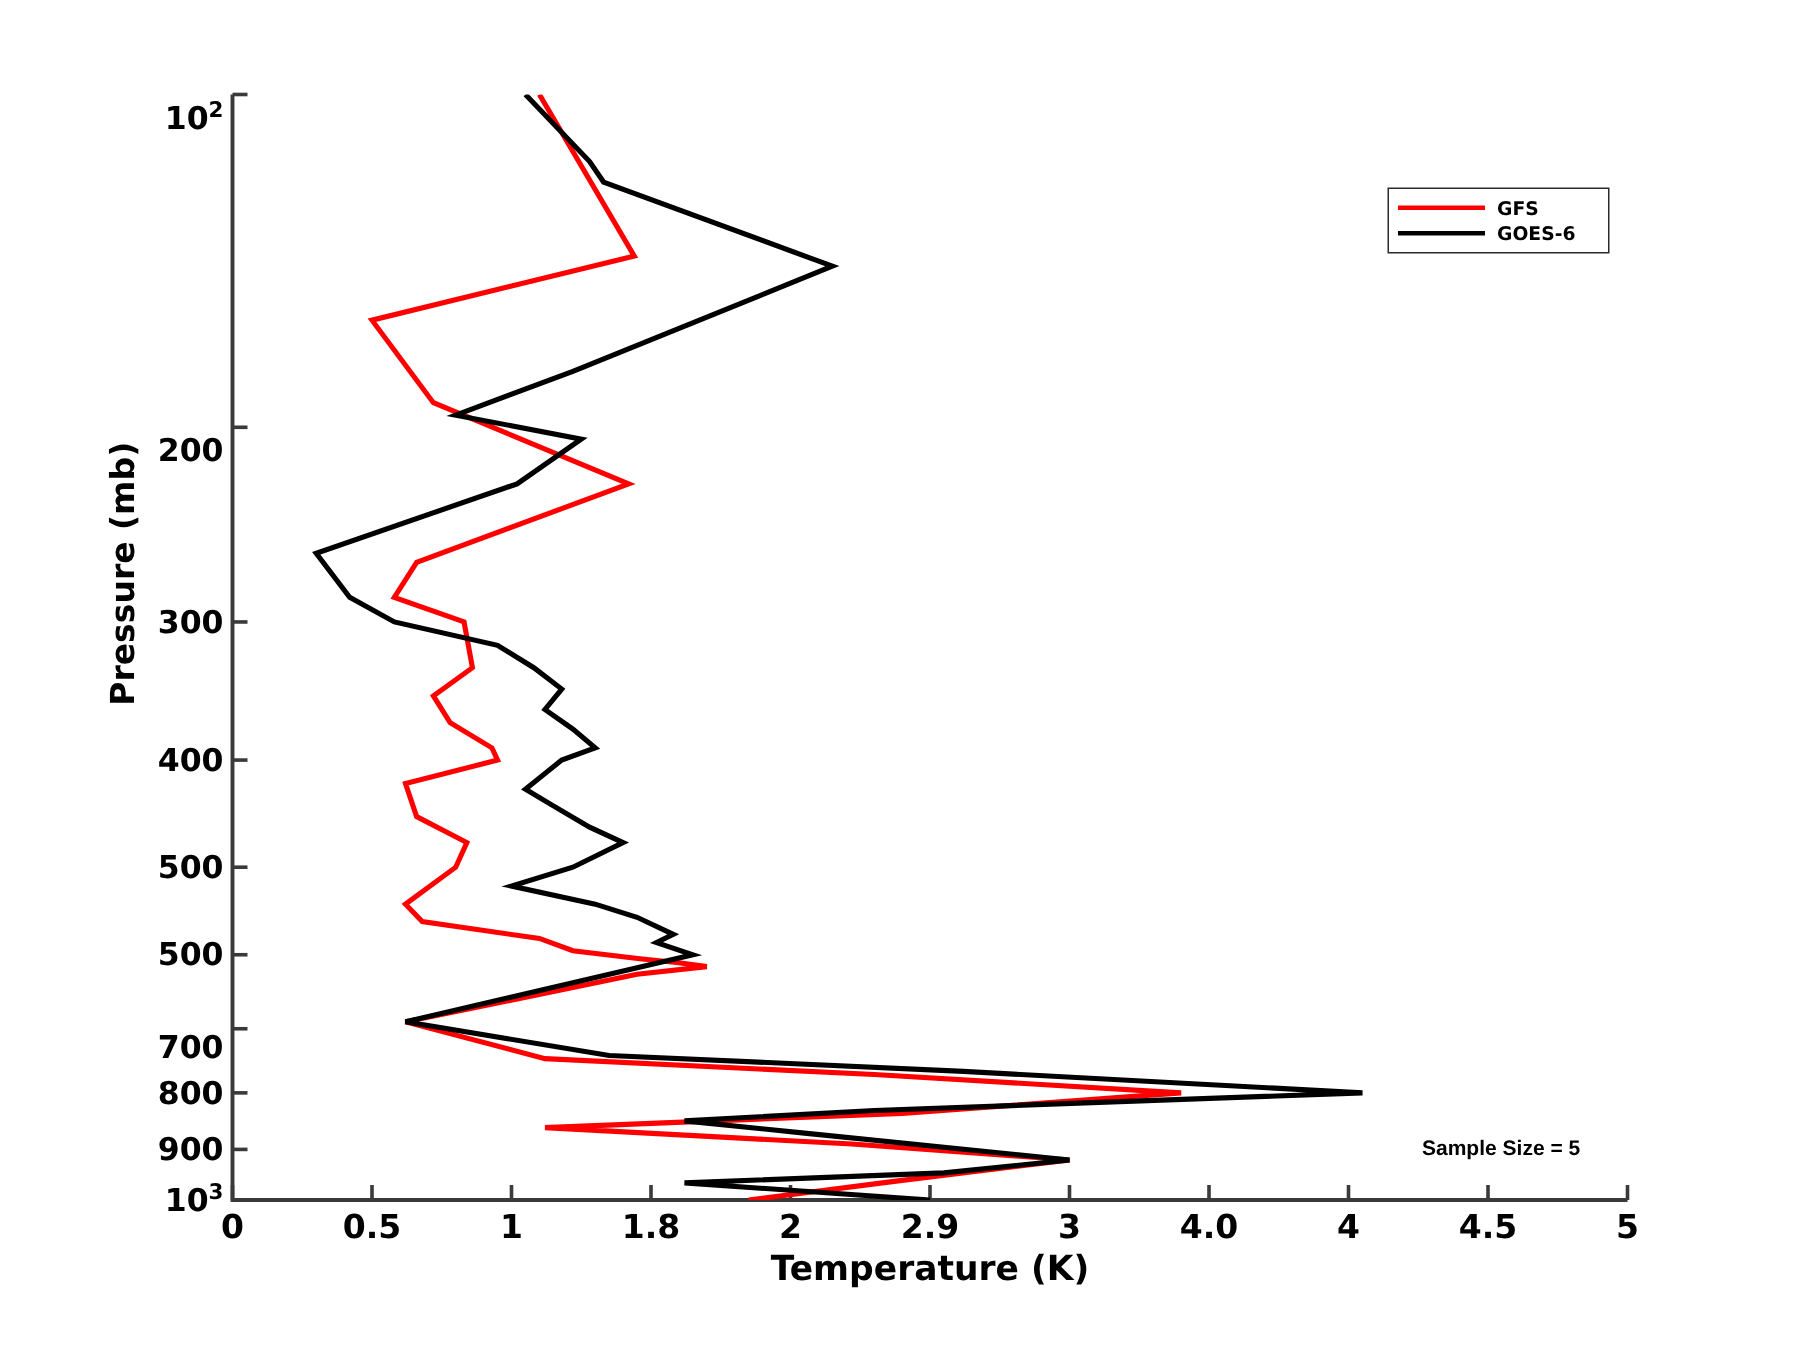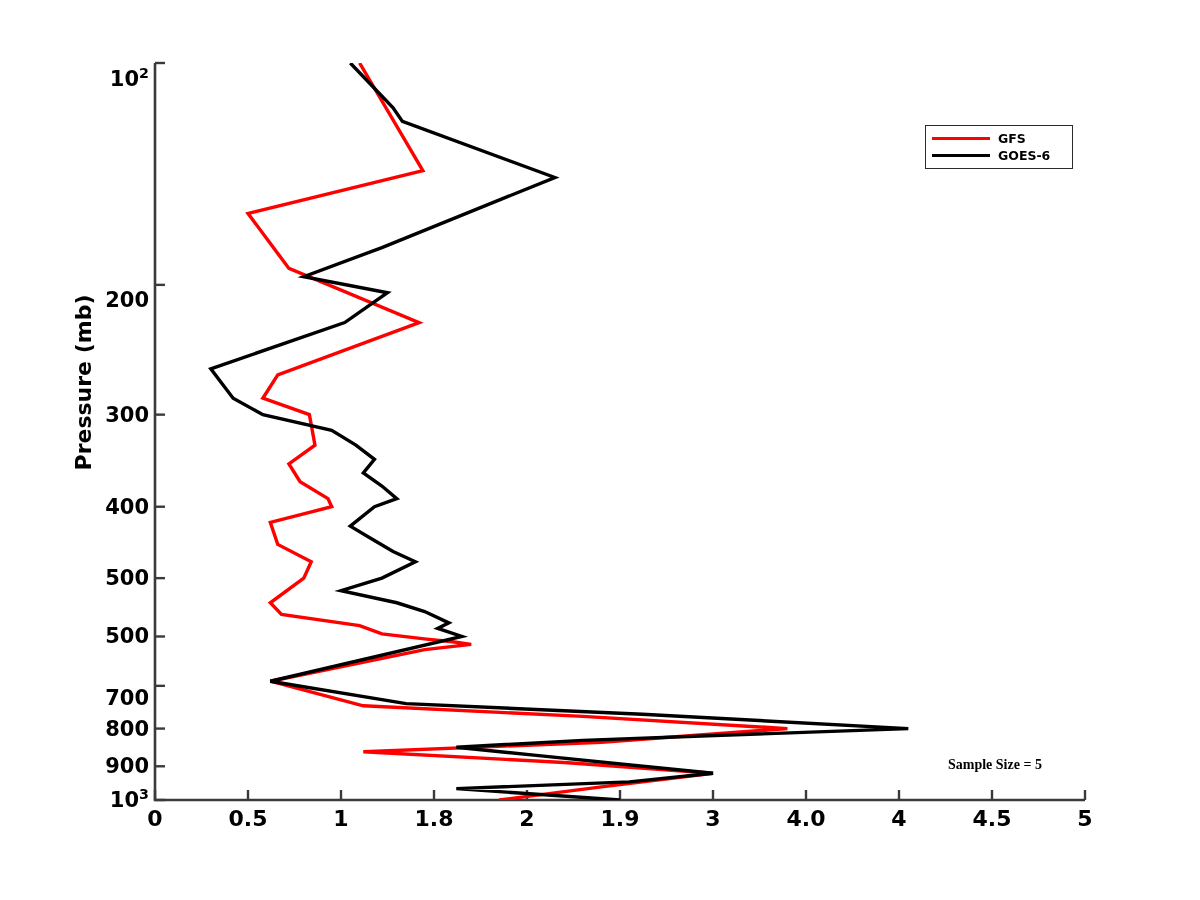--- a/index.html
+++ b/index.html
@@ -114,21 +114,21 @@
     font-family: "DejaVu Sans", "Liberation Sans", sans-serif;
   }
   #sample-size {
     position: absolute;
     left: 948px;
     top: 757px;
     font-size: 14px;
     font-weight: bold;
     color: #000000;
     white-space: nowrap;
-    font-family: Liberation Serif, serif;
+    font-family: Liberation Sans, sans-serif;
   }
 </style>
 </head>
 <body>
 
 <div id="figure">
 
 
   <svg id="plot-svg" width="1200" height="900">
     <g id="axes-group">
@@ -160,28 +160,29 @@
           </clipPath>
         </defs>
       </g>
     <g id="series-group">
         <polyline points="359.60,63.00 422.84,170.70 248.00,213.44 288.92,268.44 419.12,322.56 277.76,374.93 262.88,398.22 309.38,414.64 314.96,445.14 288.92,463.98 300.08,481.76 327.98,498.61 331.70,506.72 270.32,522.33 277.76,544.42 311.24,561.72 303.80,578.14 270.32,602.77 281.48,614.41 359.60,625.65 381.92,633.82 426.56,639.15 452.60,641.79 471.20,644.40 424.70,649.56 270.32,681.23 363.32,705.78 582.80,716.34 787.40,728.58 601.40,742.28 363.32,751.73 567.92,762.70 713.00,773.31 601.40,786.93 499.10,800.00" fill="none" stroke="#ff0000" stroke-width="3.4" stroke-linejoin="miter" stroke-linecap="butt" clip-path="url(#plotclip)"></polyline>
         <polyline points="350.30,63.00 393.08,107.73 402.38,121.36 554.90,177.48 381.92,247.56 303.80,276.76 387.50,292.76 344.72,322.56 210.80,368.84 233.12,398.22 262.88,414.64 331.70,430.25 355.88,445.14 374.48,459.37 363.32,472.99 381.92,486.06 396.80,498.61 374.48,506.72 350.30,526.12 368.90,537.22 393.08,551.45 415.40,561.72 381.92,578.14 341.00,590.69 396.80,602.77 424.70,611.54 448.88,622.88 437.72,628.39 461.90,636.50 270.32,681.23 406.10,703.62 642.32,714.26 908.30,728.58 582.80,740.36 456.32,747.23 536.30,755.43 713.00,773.31 629.30,781.89 456.32,788.60 620.00,800.00" fill="none" stroke="#000000" stroke-width="3.4" stroke-linejoin="miter" stroke-linecap="butt" clip-path="url(#plotclip)"></polyline>
       </g>
   </svg>
 
   <div id="y-axis-label">Pressure (mb)</div>
+  <div id="x-axis-label">Temperature (K)</div>
 
   <div id="tick-labels">
       <div class="xtick-label" style="left: 155px; top: 806px;">0</div>
       <div class="xtick-label" style="left: 248px; top: 806px;">0.5</div>
       <div class="xtick-label" style="left: 341px; top: 806px;">1</div>
       <div class="xtick-label" style="left: 434px; top: 806px;">1.8</div>
       <div class="xtick-label" style="left: 527px; top: 806px;">2</div>
-      <div class="xtick-label" style="left: 620px; top: 806px;">1.9</div>
+      <div class="xtick-label" style="left: 620px; top: 806px;">2.9</div>
       <div class="xtick-label" style="left: 713px; top: 806px;">3</div>
       <div class="xtick-label" style="left: 806px; top: 806px;">4.0</div>
       <div class="xtick-label" style="left: 899px; top: 806px;">4</div>
       <div class="xtick-label" style="left: 992px; top: 806px;">4.5</div>
       <div class="xtick-label" style="left: 1085px; top: 806px;">5</div>
       <div class="ytick-label" style="top: 79px; right: 1051px; margin-left: 23px;">10<sup>2</sup></div>
       <div class="ytick-label" style="top: 300px; right: 1051px; margin-left: 12px;">200</div>
       <div class="ytick-label" style="top: 414.638px; right: 1051px;">300</div>
       <div class="ytick-label" style="top: 506.718px; right: 1051px;">400</div>
       <div class="ytick-label" style="top: 578.141px; right: 1051px;">500</div>

